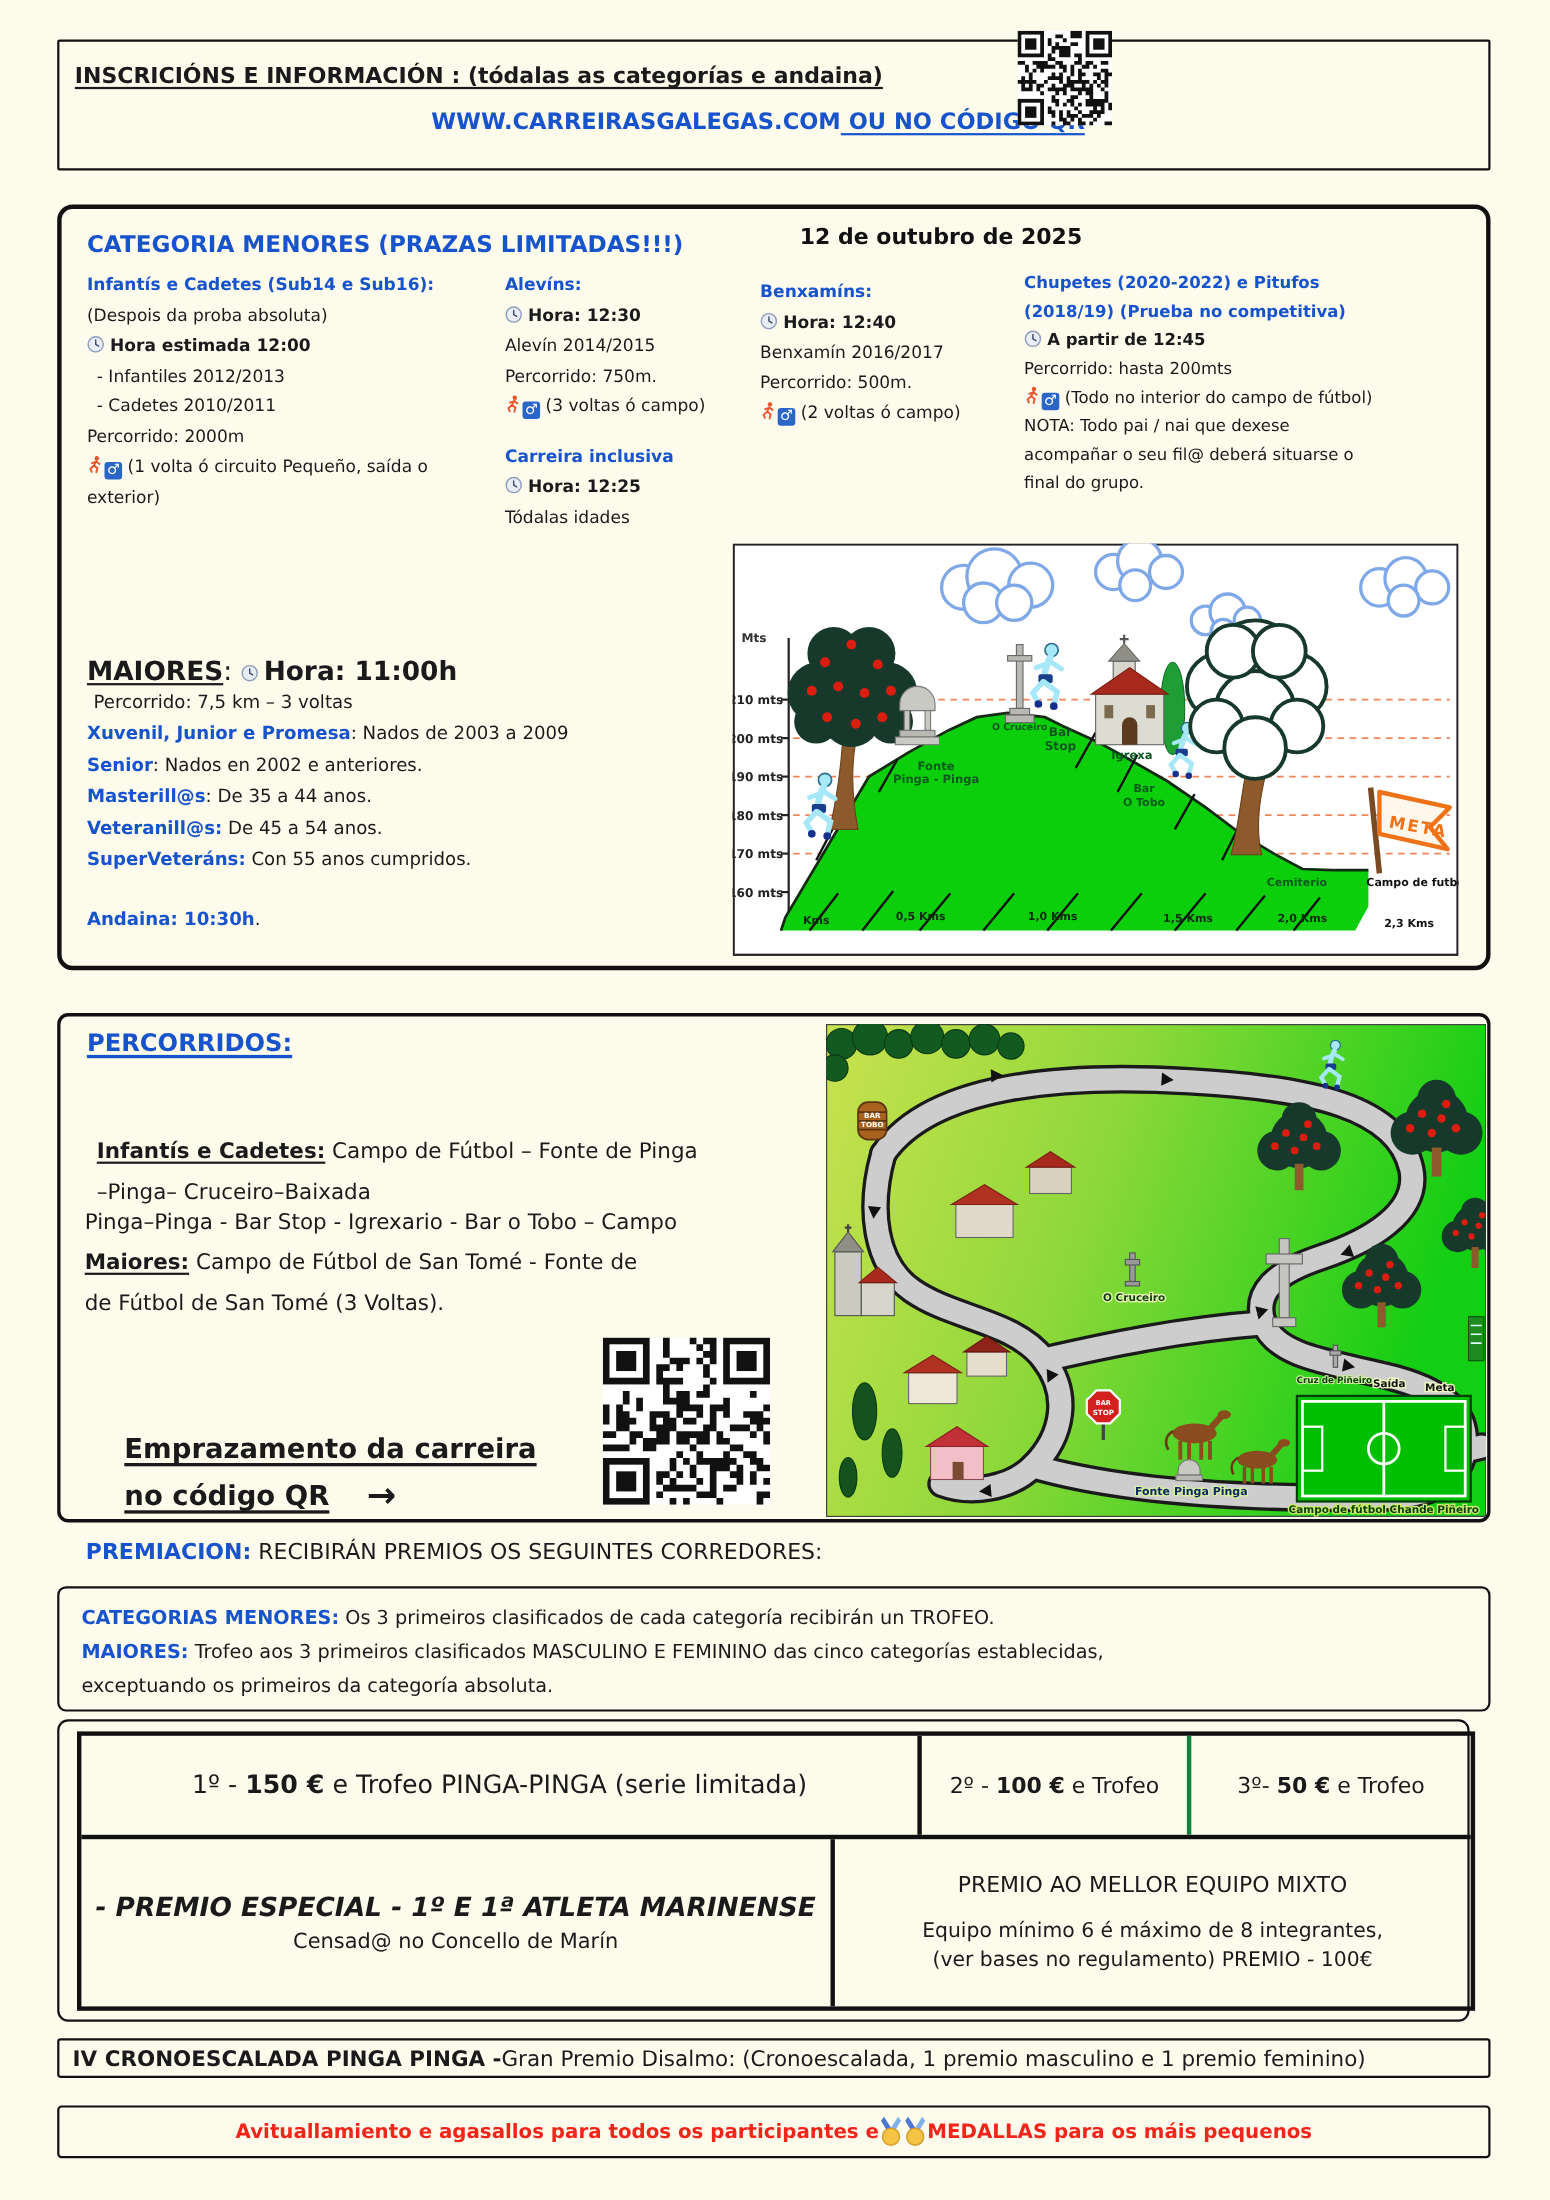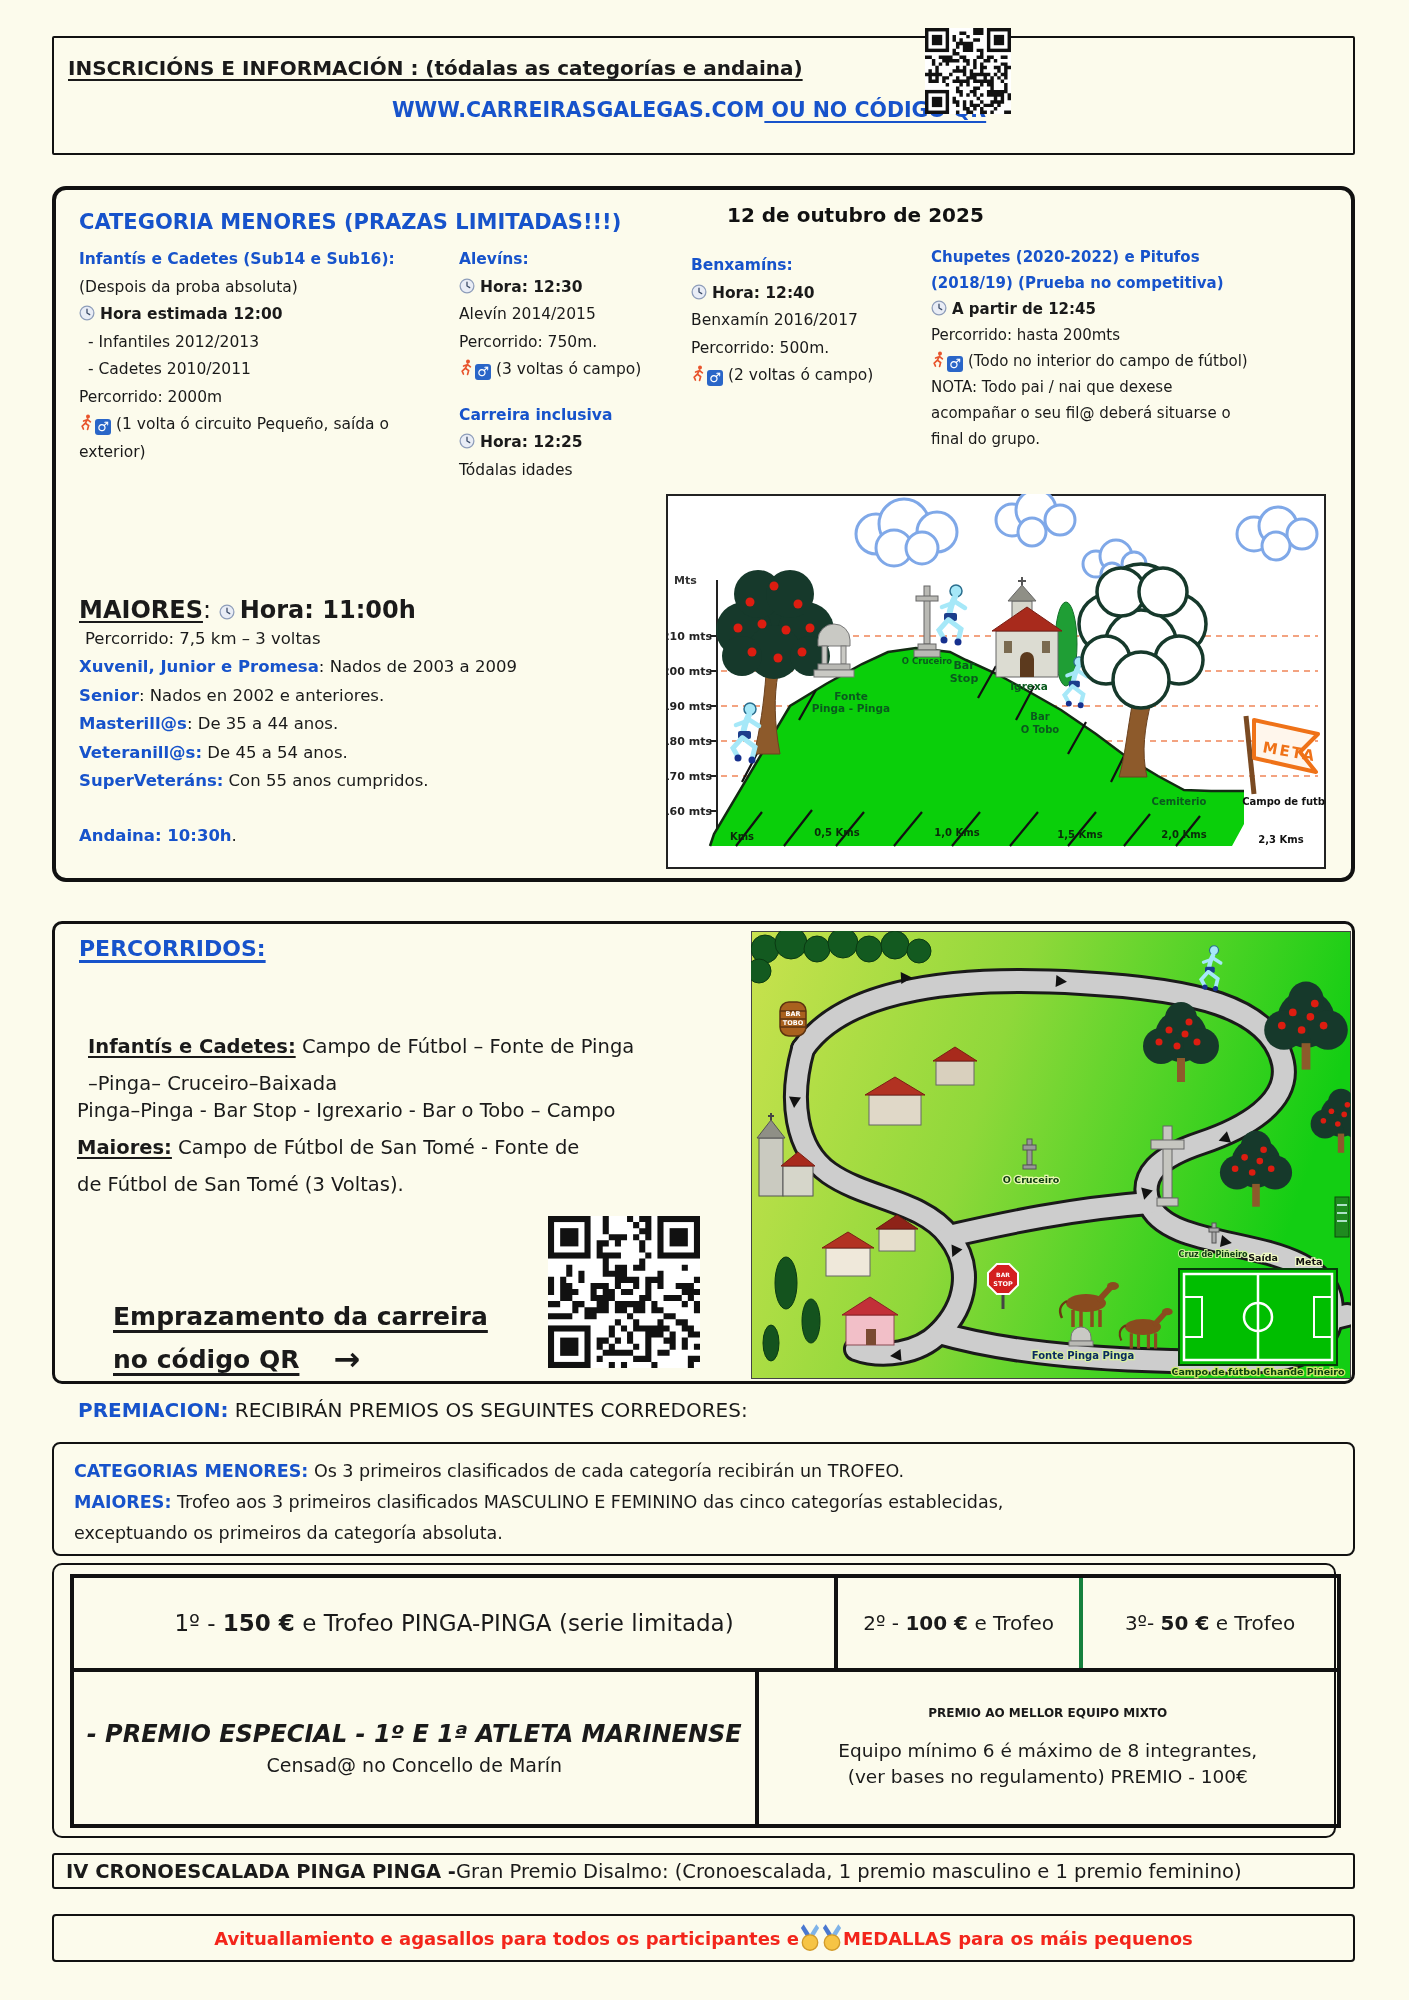--- a/index.html
+++ b/index.html
@@ -76,21 +76,21 @@
   .prow2{flex:1;}
   .pcell{display:flex;flex-direction:column;align-items:center;justify-content:center;
          box-sizing:border-box;text-align:center;padding:4px 8px;}
   .pc1{width:60.5%;border-right:4px solid #111;font-size:23px;}
   .pc2{width:19.4%;border-right:4px solid #15803d;font-size:20px;}
   .pc3{width:20.1%;font-size:20px;}
   .pc4{width:54.2%;border-right:4px solid #111;}
   .pc5{width:45.8%;}
   .pc4 .t{font-size:24px;font-weight:bold;margin-bottom:6px;font-style:italic;}
   .pc4 .s{font-size:19px;}
-  .pc5 .t{font-size:12px;font-weight:bold;margin-bottom:18px;}
+  .pc5 .t{font-size:20px;font-weight:normal;margin-bottom:18px;}
   .pc5 .s{font-size:18.5px;line-height:26px;}
 
   
   .crono-bar{left:52px;top:1853px;width:1303px;height:36px;border-radius:3px;
              display:flex;align-items:center;padding-left:12px;font-size:19.5px;}
   .footer-bar{left:52px;top:1914px;width:1303px;height:48px;border-radius:4px;
               display:flex;align-items:center;justify-content:center;
               color:#F3251B;font-size:18px;font-weight:bold;}
   .medal{width:20px;height:28px;margin:0 1px;vertical-align:-7px;}
 

